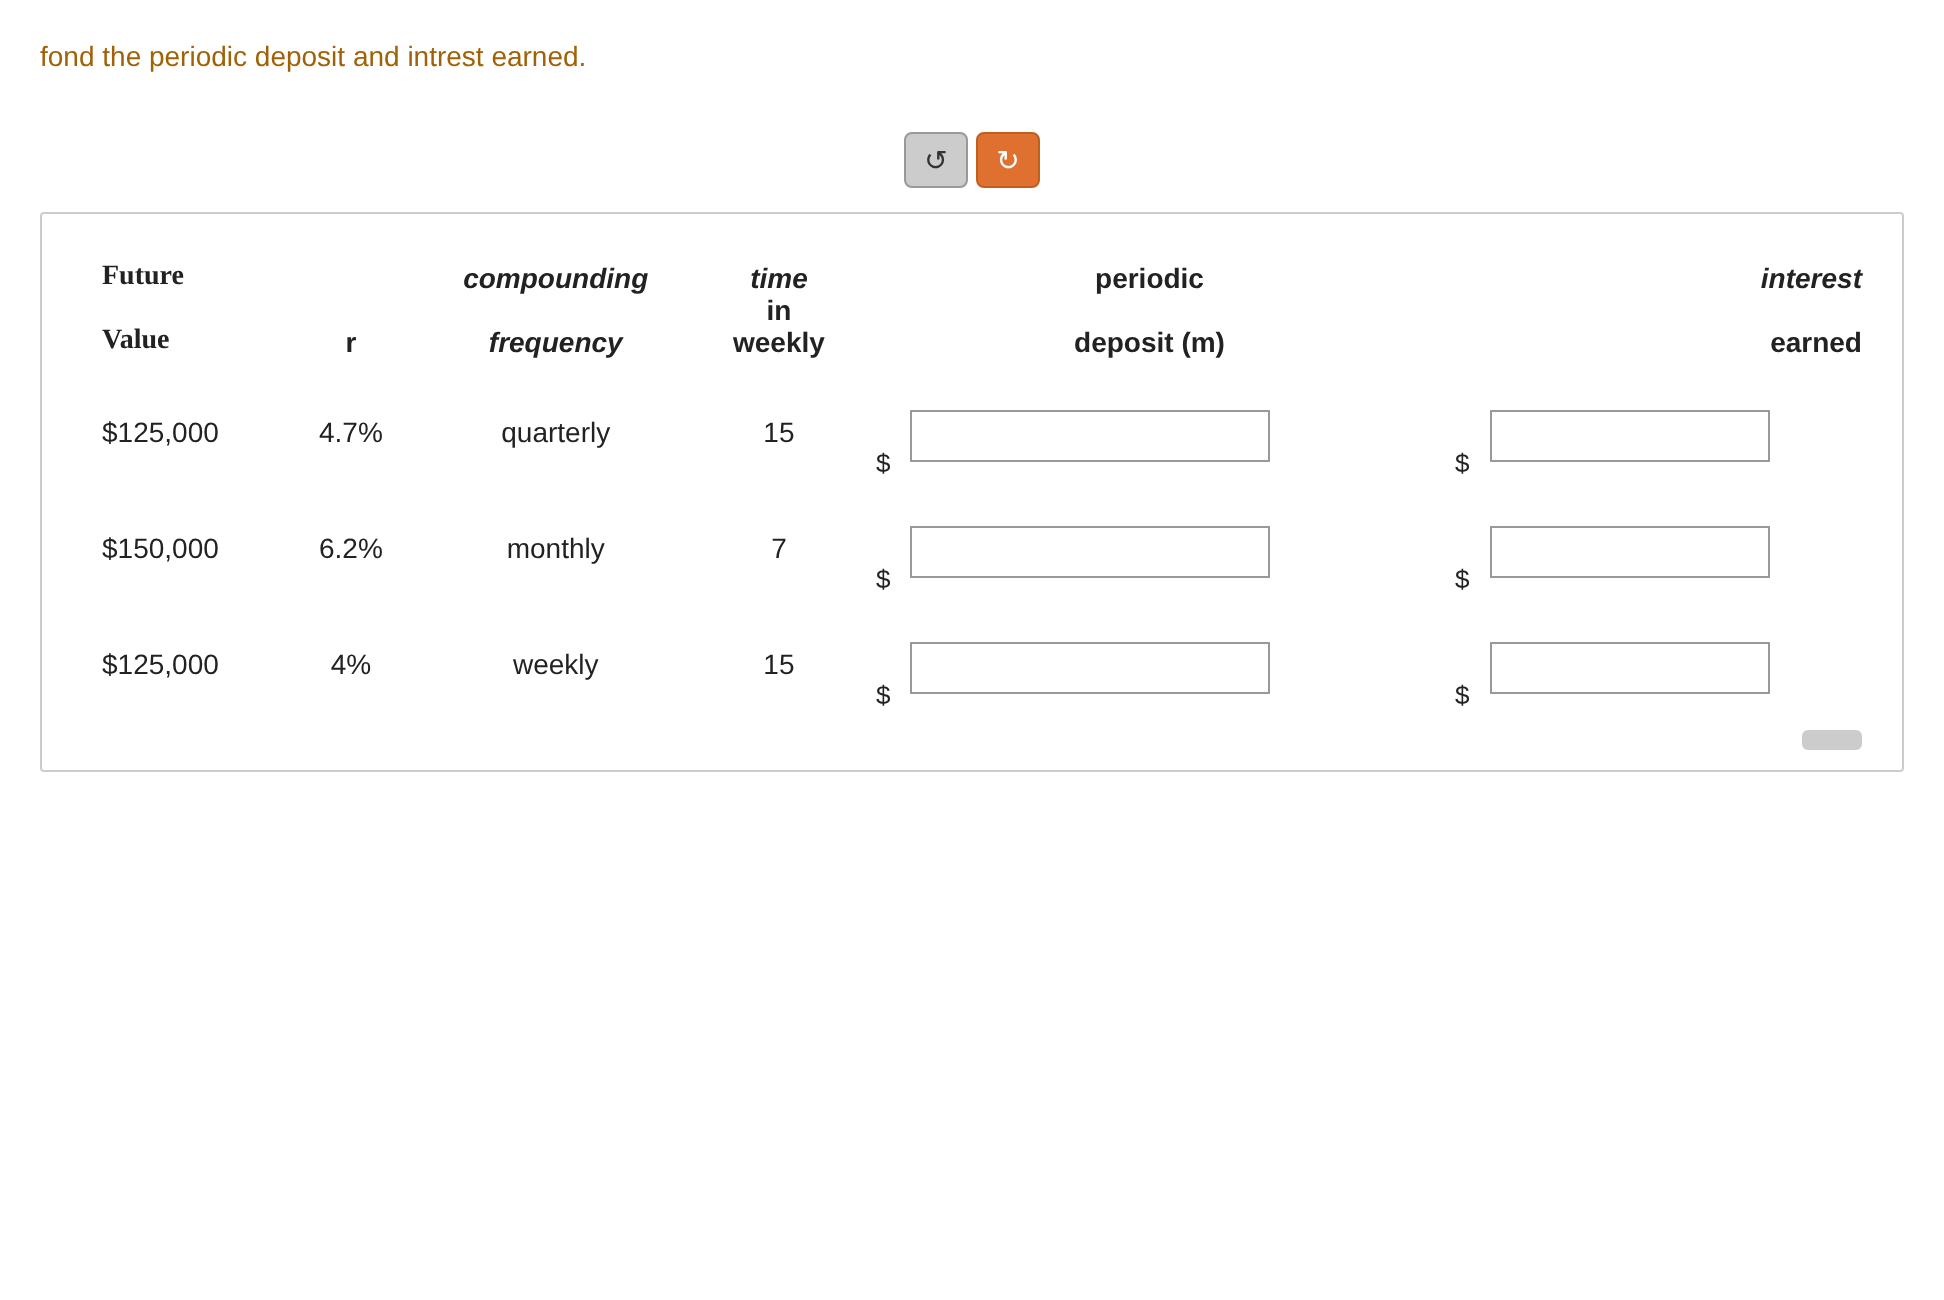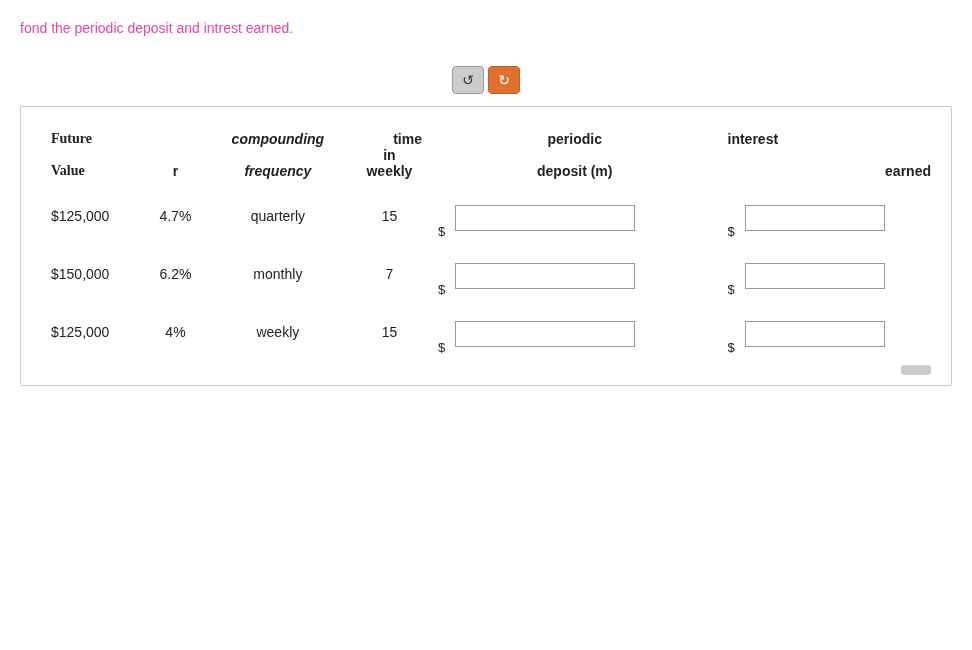--- a/index.html
+++ b/index.html
@@ -5,21 +5,21 @@
     * { box-sizing: border-box; margin: 0; padding: 0; }
     body {
       font-family: Arial, sans-serif;
       font-size: 14px;
       background: #fff;
       color: #222;
       padding: 20px;
     }
     .page-subtitle {
       font-size: 14px;
-      color: #ec4899;
+      color: #a16207;
       margin-bottom: 30px;
     }
     .toolbar {
       display: flex;
       gap: 4px;
       justify-content: center;
       margin-bottom: 12px;
     }
     .toolbar-btn {
       width: 32px;
@@ -54,23 +54,23 @@
     thead tr th {
       font-weight: bold;
       text-align: center;
       padding: 4px 8px;
       vertical-align: bottom;
       border: none;
     }
     .th-future { text-align: left; padding-left: 20px; font-family: Liberation Serif, serif; }
     .th-r { text-align: center; }
     .th-compound { text-align: center; font-style: italic; }
-    .th-time { text-align: right; }
+    .th-time { text-align: center; font-style: italic; }
     .th-periodic { text-align: center; }
-    .th-interest { text-align: left; padding-right: 10px; }
+    .th-interest { text-align: right; padding-right: 10px; font-style: italic; }
 
     .header-row-1 th { border-bottom: none; padding-bottom: 0; }
     .header-row-2 th { padding-top: 0; padding-bottom: 8px; }
 
     tbody tr td {
       padding: 14px 8px;
       vertical-align: middle;
       border: none;
     }
     .td-future { padding-left: 20px; font-weight: normal; }

